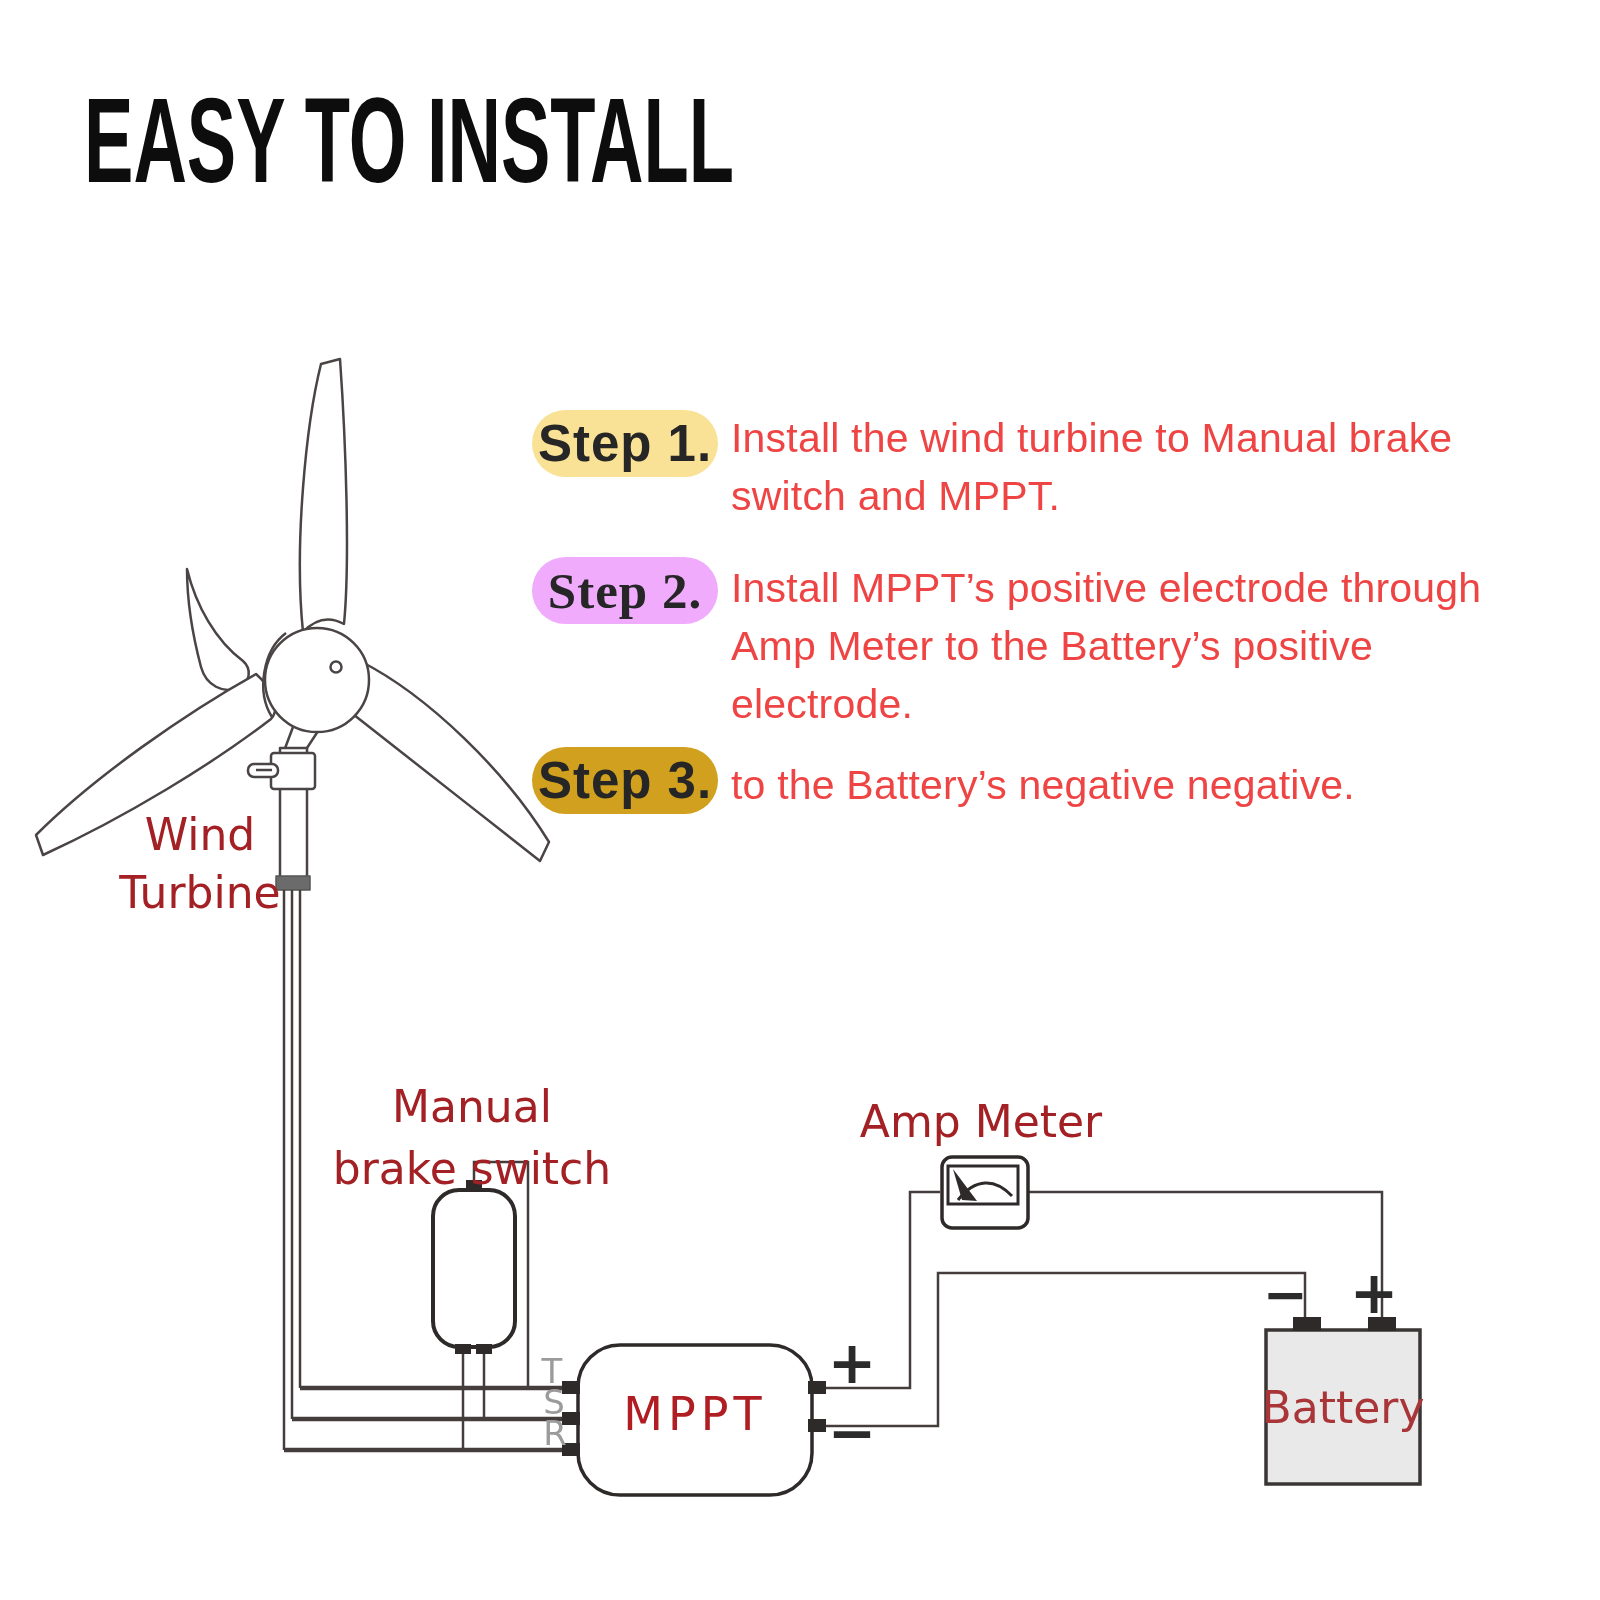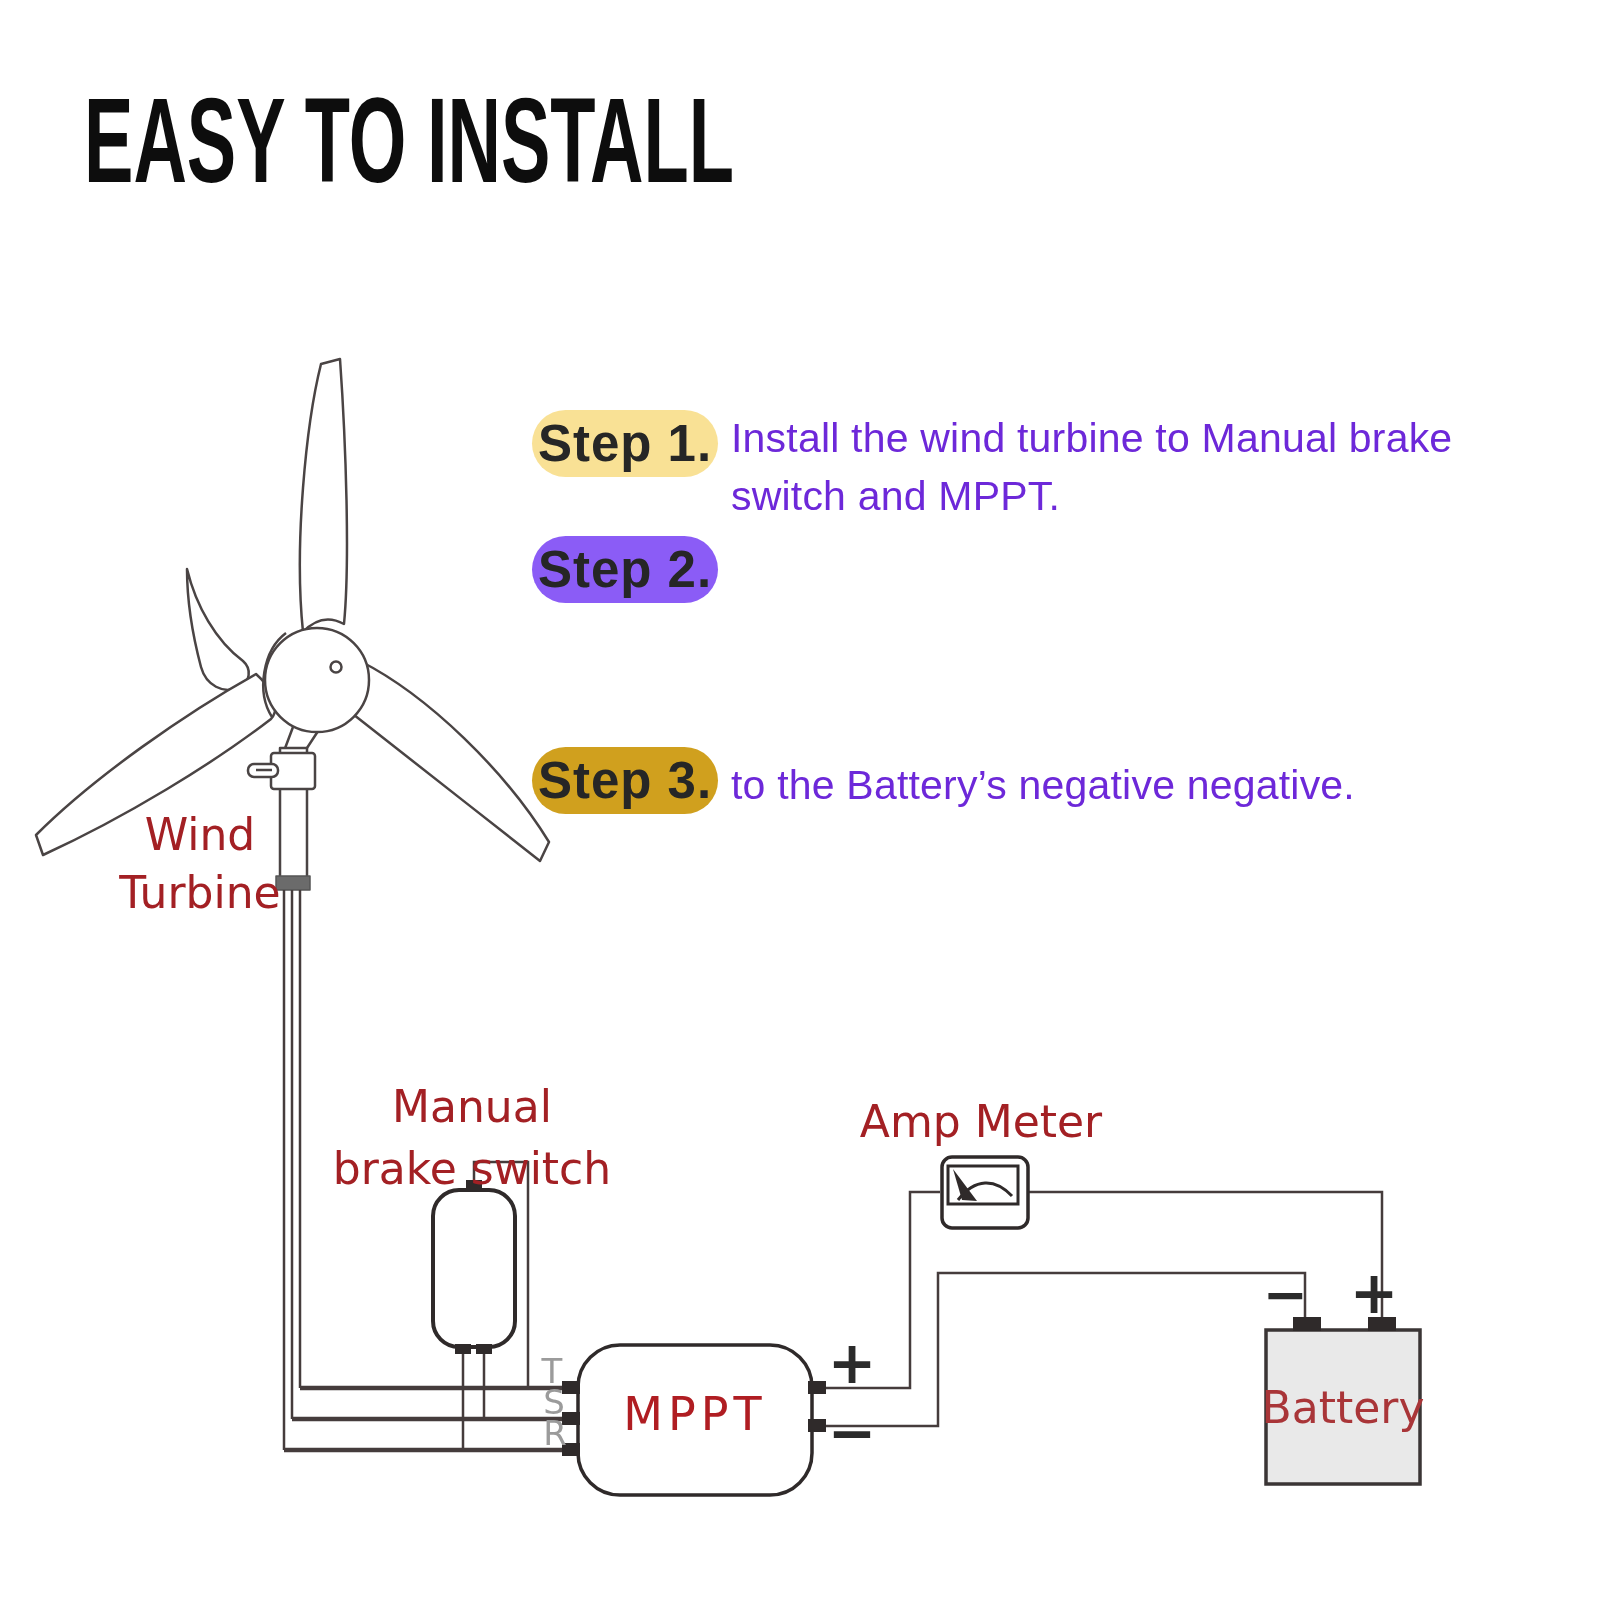--- a/index.html
+++ b/index.html
@@ -10,25 +10,25 @@
   .title-svg{position:absolute;left:84px;top:84px;}
   .title-svg text{
     font-family:"Liberation Sans",sans-serif;font-weight:700;fill:#0d0d0d;
   }
   .step-badge{
     position:absolute;left:532px;width:186px;height:67px;border-radius:34px;
     display:flex;align-items:center;justify-content:center;
     font-size:51px;font-weight:700;color:#262626;letter-spacing:1px;
   }
   .badge-1{top:410px;background:#F9E195;}
-  .badge-2{top:536px;background:#8b5cf6;}
+  .badge-2{top:557px;background:#f0abfc;font-family:Liberation Serif, serif;}
   .badge-3{top:747px;background:#D0A01E;}
   .step-text{
     position:absolute;left:731px;width:860px;
-    font-size:41px;line-height:58px;color:#6d28d9;letter-spacing:0.2px;
+    font-size:41px;line-height:58px;color:#ef4444;letter-spacing:0.2px;
   }
   .text-1{top:409px;}
   .text-2{top:559px;}
   .text-3{top:756px;}
   .diagram-svg{position:absolute;left:0;top:0;}
   .diagram-svg text{font-family:"DejaVu Sans",sans-serif;}
   .lbl-red{fill:#A32024;font-size:44px;}
   .lbl-tsr{fill:#9B9B9B;font-size:34px;}
   .lbl-sign{fill:#2b2b2b;font-weight:700;}
 </style>
@@ -47,20 +47,25 @@
   <div class="step-badge badge-2">
     <span>Step 2.</span>
   </div>
   <div class="step-badge badge-3">
     <span>Step 3.</span>
   </div>
 
   <div class="step-text text-1">
     <div>Install the wind turbine to Manual brake</div>
     <div>switch and MPPT.</div>
+  </div>
+  <div class="step-text text-2">
+    <div>Install MPPT’s positive electrode through</div>
+    <div>Amp Meter to the Battery’s positive</div>
+    <div>electrode.</div>
   </div>
   <div class="step-text text-3">
     <div>to the Battery’s negative negative.</div>
   </div>
 
   <svg class="diagram-svg" width="1600" height="1600" viewBox="0 0 1600 1600">
 
     <g stroke="#4A4444" stroke-width="2.5" fill="#ffffff" stroke-linejoin="round">
 
       <path d="M303,632 C294,545 306,424 321,364 L340,359 C346,444 350,562 344,624 Q322,612 303,632 Z"></path>

